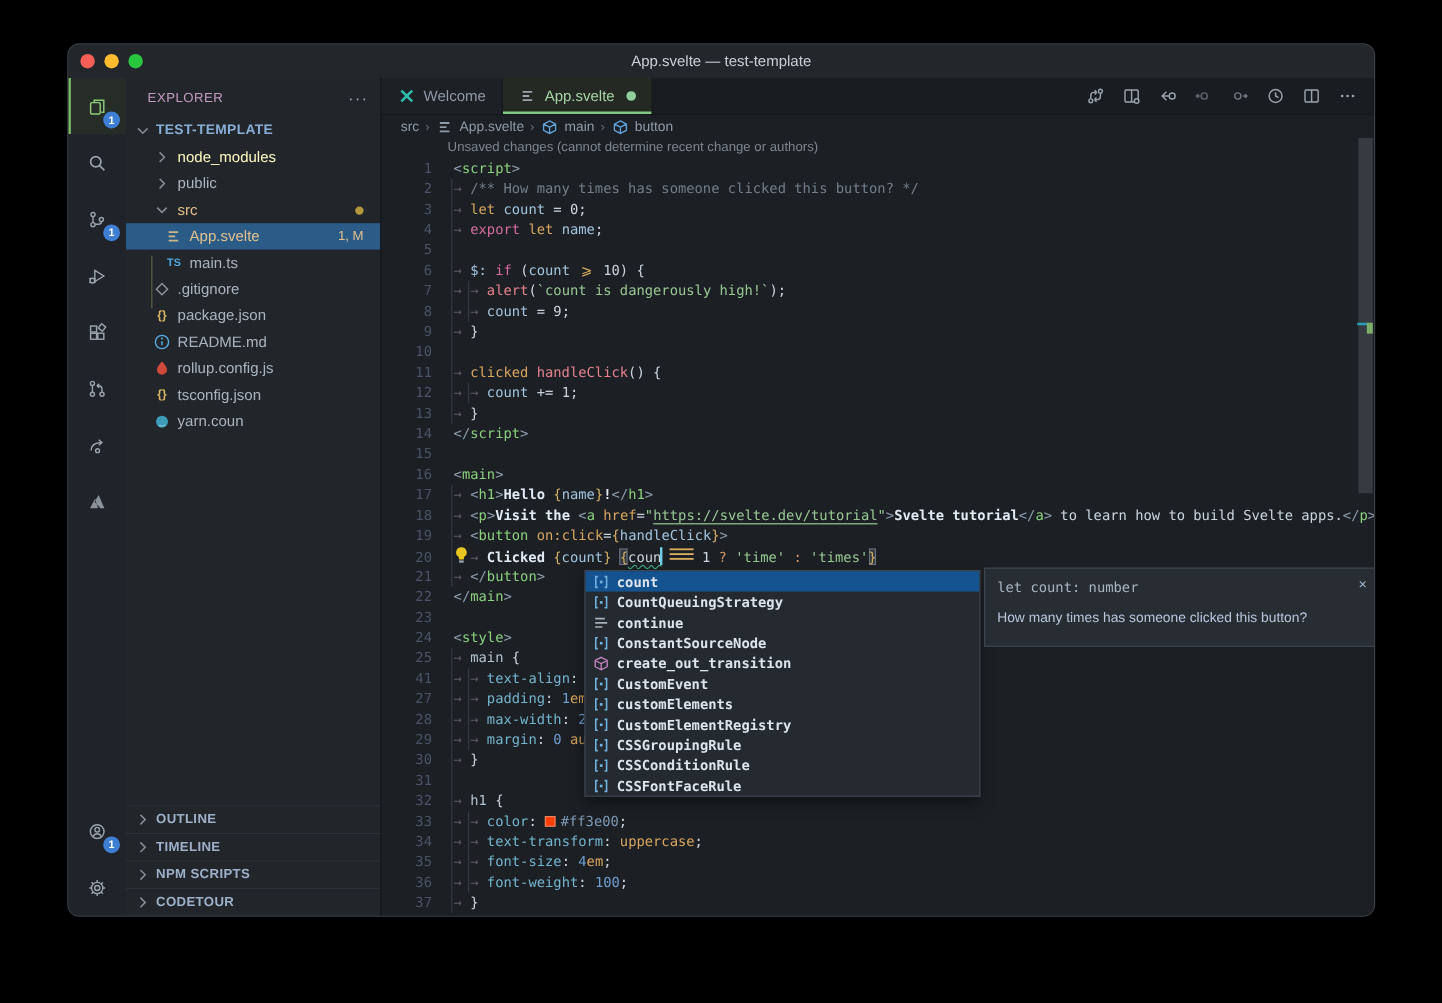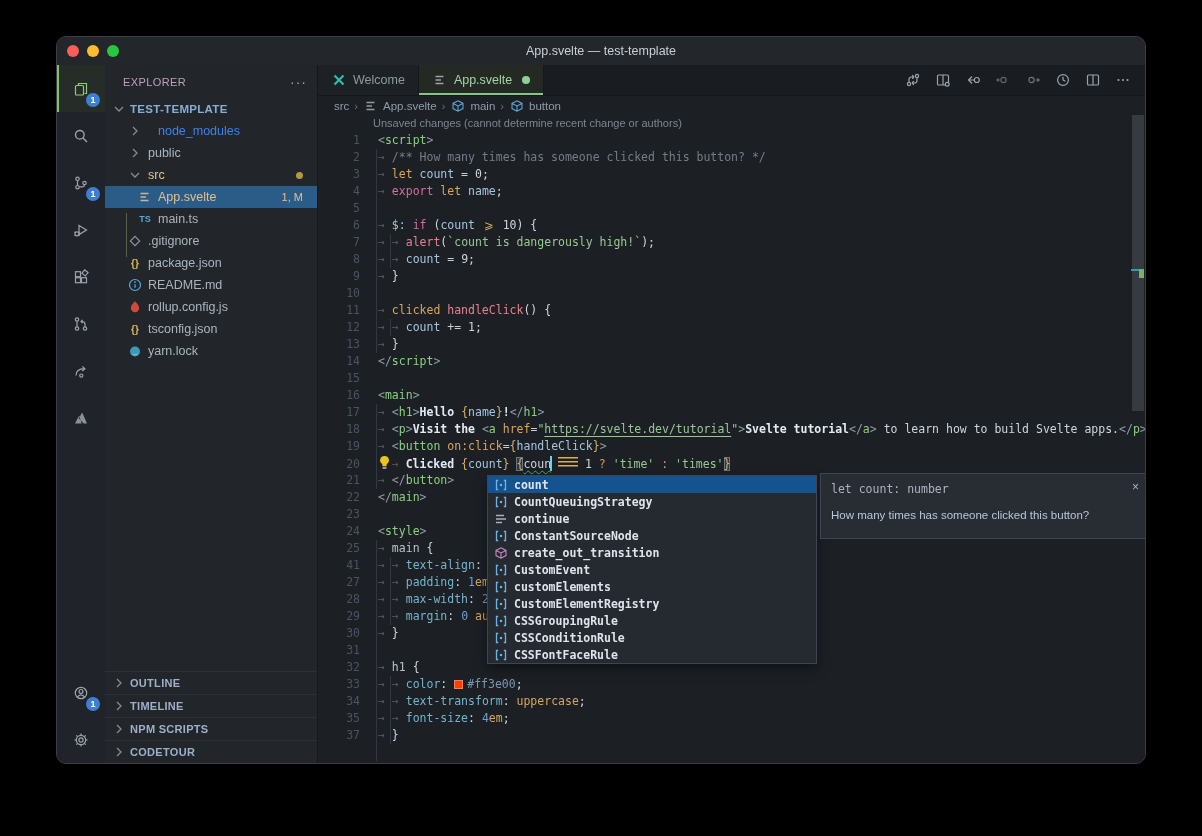--- a/index.html
+++ b/index.html
@@ -23,21 +23,21 @@
          color:#fff;font-size:9px;font-weight:bold;line-height:14px;text-align:center;}
   
   .sidebar{position:relative;width:212px;background:#22262a;flex:none;font-size:12.5px;color:#aab4c0;}
   .sb-head{height:33px;display:flex;align-items:center;padding:0 10px 0 18px;}
   .sb-title{font-size:11px;letter-spacing:.4px;color:#c39cc4;flex:1;}
   .sb-more{color:#9aa3ad;font-size:14px;letter-spacing:1px;cursor:default;}
   .rootrow{height:22px;display:flex;align-items:center;gap:3px;padding-left:6px;
            font-weight:bold;font-size:11.5px;color:#87aed6;letter-spacing:.3px;}
   .frow{position:relative;height:22px;display:flex;align-items:center;gap:5px;box-sizing:border-box;}
   .frow .lbl{white-space:nowrap;}
-  .frow.dim .lbl{color:#3b82f6;margin-left:10px;}
+  .frow.dim .lbl{color:#fef9c3;}
   .frow.mod{color:#c9b68a;} .frow.mod .lbl{color:#e2c08d;}
   .frow.sel{background:#2b5c88;}
   .fbadge{position:absolute;right:14px;font-size:11px;color:#e2c08d;}
   .fdot{position:absolute;right:14px;width:7px;height:7px;border-radius:50%;background:#b3993d;}
   .ficon{display:inline-flex;width:16px;height:16px;align-items:center;justify-content:center;flex:none;}
   .ficon.txt{font-weight:bold;font-family:"Liberation Sans",sans-serif;}
   .tree-guide{position:absolute;width:1px;background:#7a7f58;opacity:.65;}
   .sb-sections{position:absolute;left:0;right:0;bottom:0;}
   .secrow{height:22px;display:flex;align-items:center;gap:3px;padding-left:6px;border-top:1px solid #2c3138;
           font-weight:bold;font-size:11px;color:#9db0c8;letter-spacing:.3px;}
@@ -313,21 +313,21 @@
               <span class="ficon txt" style="color: rgb(216, 184, 100); font-size: 10px;">{}</span>
               <span class="lbl">tsconfig.json</span>
             </div>
             <div class="frow" style="padding-left: 22px;">
               <span class="ficon">
                 <svg width="16" height="16" viewBox="0 0 16 16" fill="none">
                   <circle cx="8" cy="8.5" r="5" fill="#3d9ab8"></circle>
                   <path d="M5.5 11.5q2.5 1 5-.4" stroke="#7fc6dd" stroke-width="1"></path>
                 </svg>
               </span>
-              <span class="lbl">yarn.lock</span>
+              <span class="lbl">yarn.coun</span>
             </div>
           </div>
         <div class="tree-guide" style="left:21px;top:148px;height:44px;"></div>
         <div class="sb-sections" id="sidebar-sections">
             <div class="secrow">
               <span class="ficon">
                 <svg width="16" height="16" viewBox="0 0 16 16" fill="none">
                   <path d="M6 4l4 4-4 4" stroke="#848b94" stroke-width="1.3"></path>
                 </svg>
               </span>
@@ -527,20 +527,21 @@
               <div class="cl"><span class="ln">41</span><span class="lc"><span class="ws">→ </span><span class="ws">→ </span><span class="pr">text-align</span><span class="tx">: </span><span class="vl">center</span><span class="tx">;</span></span></div>
               <div class="cl"><span class="ln">27</span><span class="lc"><span class="ws">→ </span><span class="ws">→ </span><span class="pr">padding</span><span class="tx">: </span><span class="nu">1</span><span class="un">em</span><span class="tx">;</span></span></div>
               <div class="cl"><span class="ln">28</span><span class="lc"><span class="ws">→ </span><span class="ws">→ </span><span class="pr">max-width</span><span class="tx">: </span><span class="nu">240</span><span class="un">px</span><span class="tx">;</span></span></div>
               <div class="cl"><span class="ln">29</span><span class="lc"><span class="ws">→ </span><span class="ws">→ </span><span class="pr">margin</span><span class="tx">: </span><span class="nu">0</span><span class="tx"> </span><span class="vl">auto</span><span class="tx">;</span></span></div>
               <div class="cl"><span class="ln">30</span><span class="lc"><span class="ws">→ </span><span class="tx">}</span></span></div>
               <div class="cl"><span class="ln">31</span><span class="lc"></span></div>
               <div class="cl"><span class="ln">32</span><span class="lc"><span class="ws">→ </span><span class="sel-t">h1 </span><span class="tx">{</span></span></div>
               <div class="cl"><span class="ln">33</span><span class="lc"><span class="ws">→ </span><span class="ws">→ </span><span class="pr">color</span><span class="tx">: </span><span class="swatch" style="background: rgb(255, 62, 0);"></span><span class="hx">#ff3e00</span><span class="tx">;</span></span></div>
               <div class="cl"><span class="ln">34</span><span class="lc"><span class="ws">→ </span><span class="ws">→ </span><span class="pr">text-transform</span><span class="tx">: </span><span class="vl">uppercase</span><span class="tx">;</span></span></div>
               <div class="cl"><span class="ln">35</span><span class="lc"><span class="ws">→ </span><span class="ws">→ </span><span class="pr">font-size</span><span class="tx">: </span><span class="nu">4</span><span class="un">em</span><span class="tx">;</span></span></div>
+              <div class="cl"><span class="ln">36</span><span class="lc"><span class="ws">→ </span><span class="ws">→ </span><span class="pr">font-weight</span><span class="tx">: </span><span class="nu">100</span><span class="tx">;</span></span></div>
               <div class="cl"><span class="ln">37</span><span class="lc"><span class="ws">→ </span><span class="tx">}</span></span></div>
             </div>
 
           <div class="suggest" id="suggest">
               <div class="sg-row on">
                 <span class="sg-ic">
                   <svg width="16" height="16" viewBox="0 0 16 16" fill="none">
                     <path d="M5.2 3.5H3.5v9h1.7M10.8 3.5h1.7v9h-1.7" stroke="#6fb3e0" stroke-width="1.3"></path>
                     <rect x="6.9" y="6.9" width="2.2" height="2.2" fill="#6fb3e0"></rect>
                   </svg>

